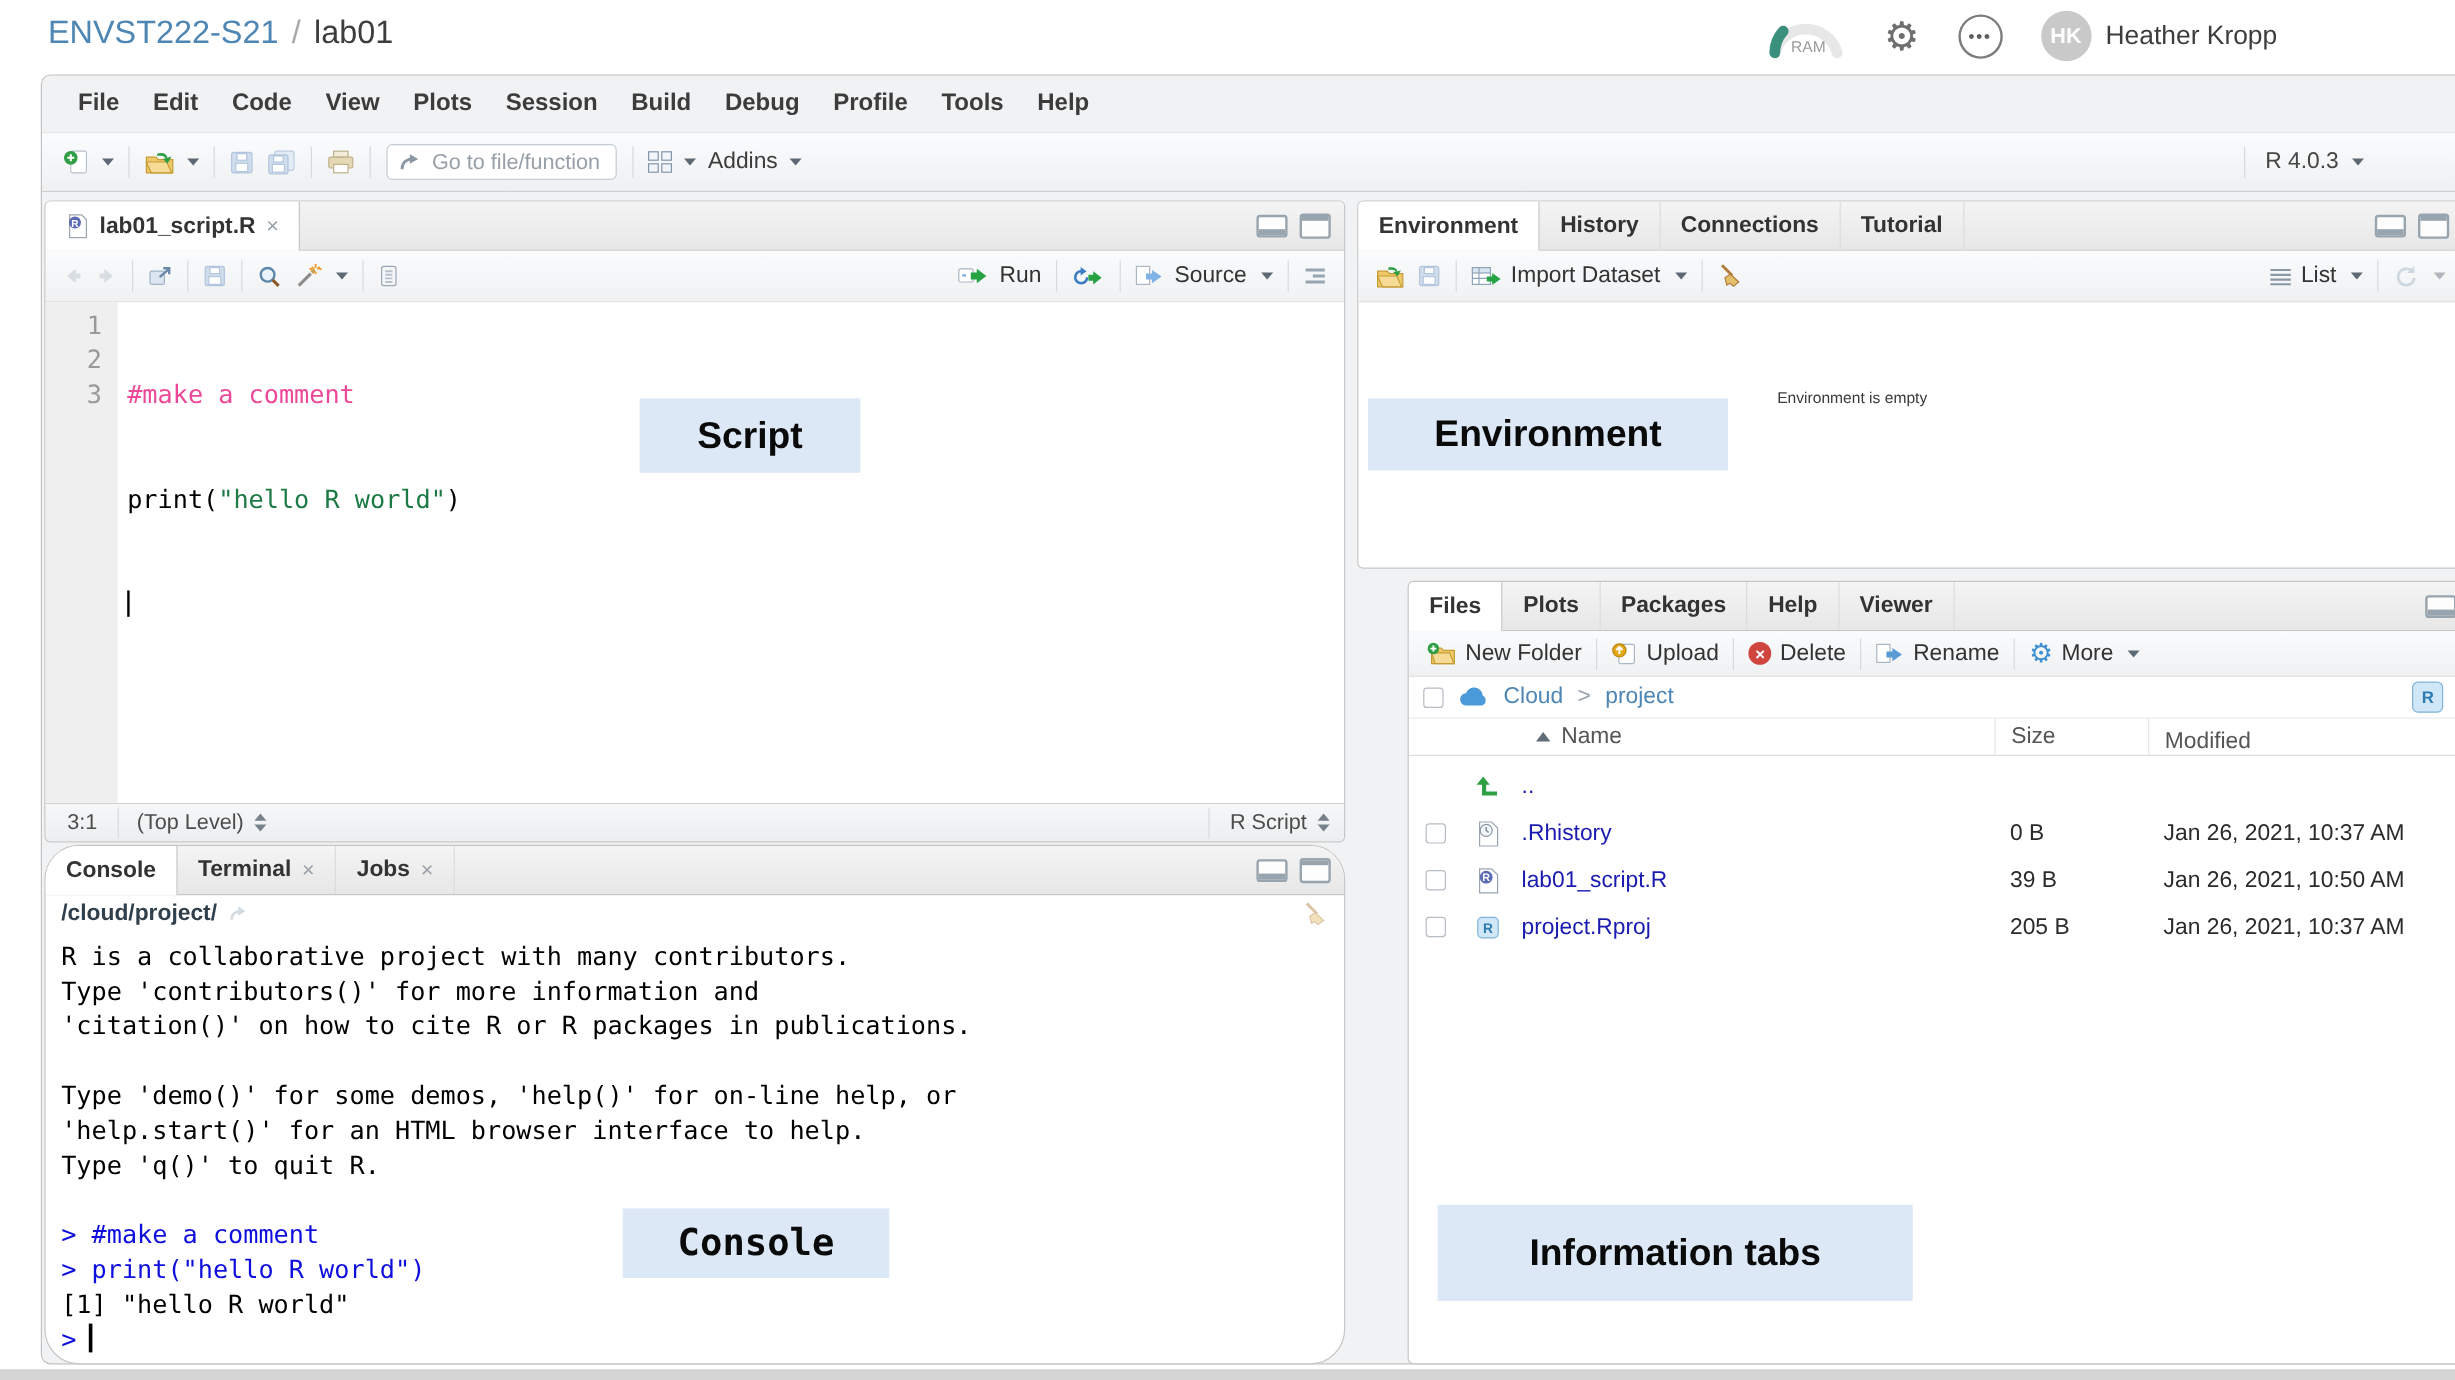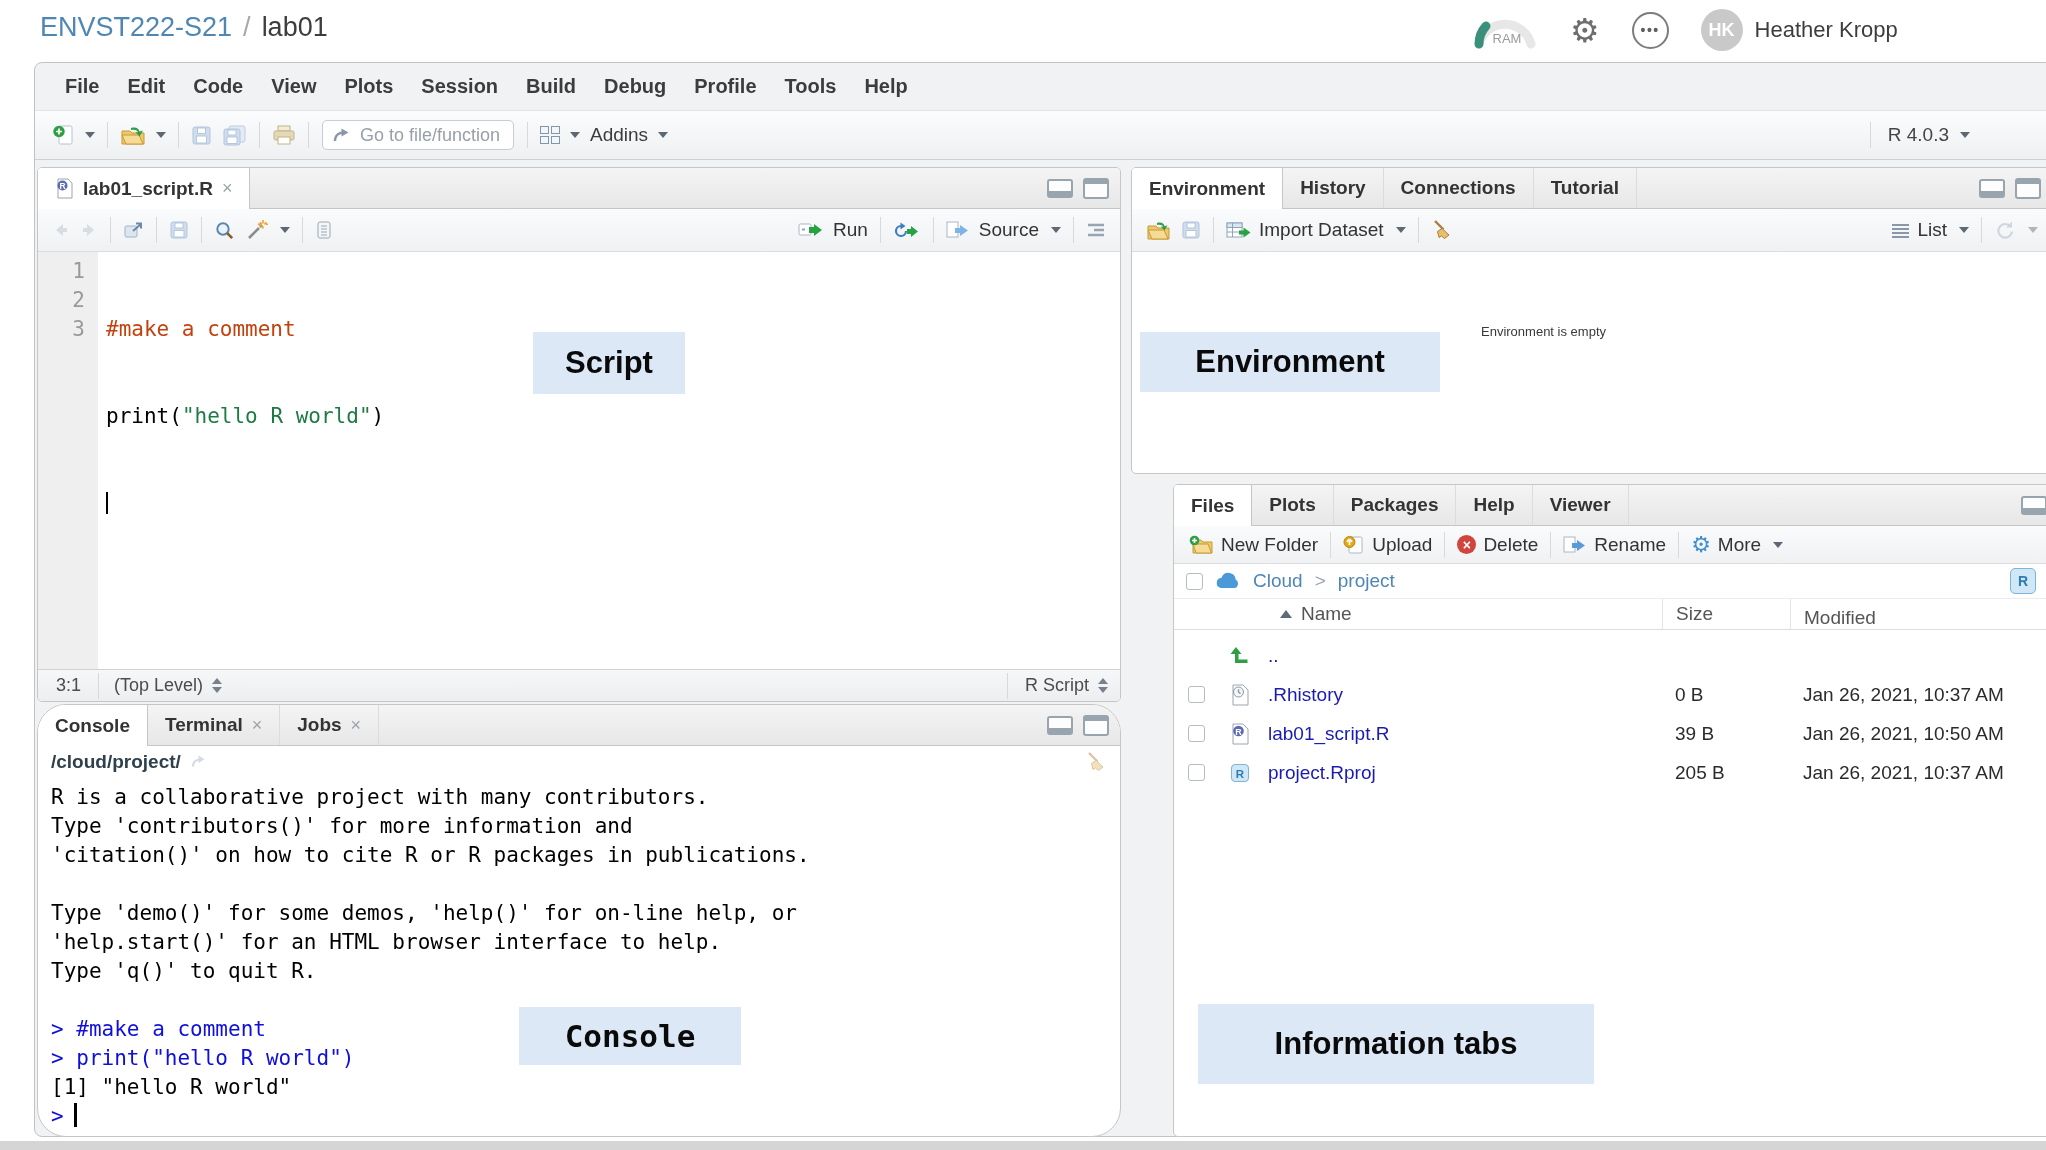--- a/index.html
+++ b/index.html
@@ -54,21 +54,21 @@
   .mm.max{height:17px;}
   .mm.max::after{content:"";position:absolute;left:0;right:0;top:0;height:4px;background:#98a4ae;}
 
   .pane-toolbar{display:flex;align-items:center;height:42px;padding:0 9px;background:linear-gradient(#fafbfc,#eff1f3);border-bottom:1px solid #dcdcdc;flex:none;font-size:19px;color:#333;}
   .pt-btn{display:flex;align-items:center;gap:7px;padding:0 5px;}
 
   
   .code-wrap{flex:1;display:flex;font-family:"DejaVu Sans Mono",monospace;font-size:21px;line-height:29px;position:relative;background:#fff;}
   .gutter{width:60px;background:#efefef;color:#999;text-align:right;padding:5px 13px 0 0;flex:none;box-sizing:border-box;}
   .codecol{padding:5px 0 0 8px;white-space:pre;}
-  .tok-comment{color:#c2410c;}
+  .tok-comment{color:#ec4899;}
   .tok-string{color:#1d7a45;}
   .tok-plain{color:#000;}
   .ecursor{display:inline-block;width:2px;height:22px;background:#000;vertical-align:-4px;}
   .statusbar{display:flex;align-items:center;height:31px;border-top:1px solid #d2d2d2;background:linear-gradient(#f6f7f8,#eceef0);font-size:18px;color:#4c4c4c;padding:0 12px;flex:none;}
   .stepper{display:inline-flex;flex-direction:column;gap:3px;margin-left:9px;}
   .st-up{width:0;height:0;border-left:5px solid transparent;border-right:5px solid transparent;border-bottom:6px solid #76818b;}
   .st-down{width:0;height:0;border-left:5px solid transparent;border-right:5px solid transparent;border-top:6px solid #76818b;}
 
   
   .pathrow{display:flex;align-items:center;height:31px;padding:0 13px;font-size:19px;font-weight:600;color:#2f3f4c;flex:none;gap:9px;}
@@ -103,21 +103,21 @@
   .cell-name{flex:1;padding-left:6px;}
   .cell-size{width:128px;padding-left:13px;color:#2b2b2b;flex:none;box-sizing:border-box;}
   .cell-mod{width:304px;padding-left:13px;color:#2b2b2b;flex:none;box-sizing:border-box;}
   .flink{color:#1b1bb0;}
   .checkbox{width:17px;height:17px;border:1.5px solid #b5bcc4;border-radius:3px;background:#fff;box-sizing:border-box;}
   .del-circ{width:19px;height:19px;border-radius:50%;background:#d0453e;color:#fff;font-size:14px;font-weight:bold;display:flex;align-items:center;justify-content:center;line-height:1;}
   .del-circ::after{content:"×";}
 
   
   .overlay{position:absolute;background:#dce8f6;display:flex;align-items:center;justify-content:center;font-weight:bold;color:#0a0a0a;z-index:5;}
-  #ov-script{left:495px;top:164px;width:152px;height:62px;font-size:31px;}
+  #ov-script{left:495px;top:164px;width:184px;height:62px;font-size:31px;}
   #ov-console{left:494px;top:306px;width:222px;height:58px;font-size:31px;}
   #ov-env{left:8px;top:164px;width:300px;height:60px;font-size:31px;}
   #ov-files{left:24px;top:519px;width:396px;height:80px;font-size:31px;}
 
   .dim{opacity:.45;}
   svg{display:block;flex:none;}
 </style>
 </head>
 <body>
 

